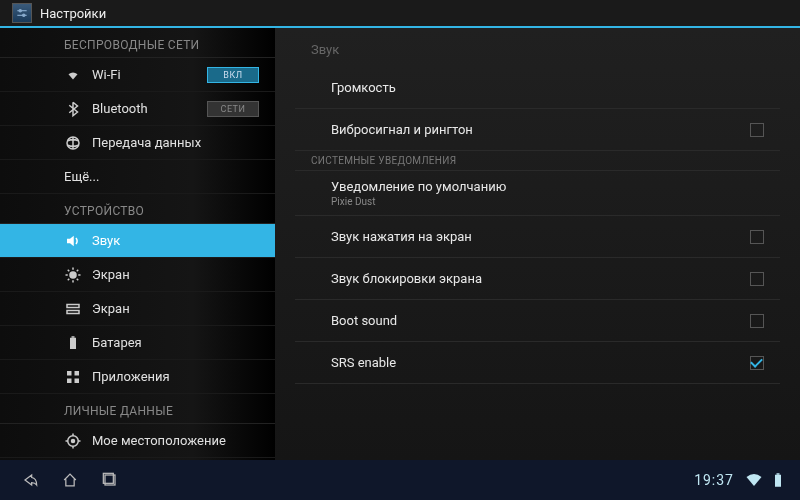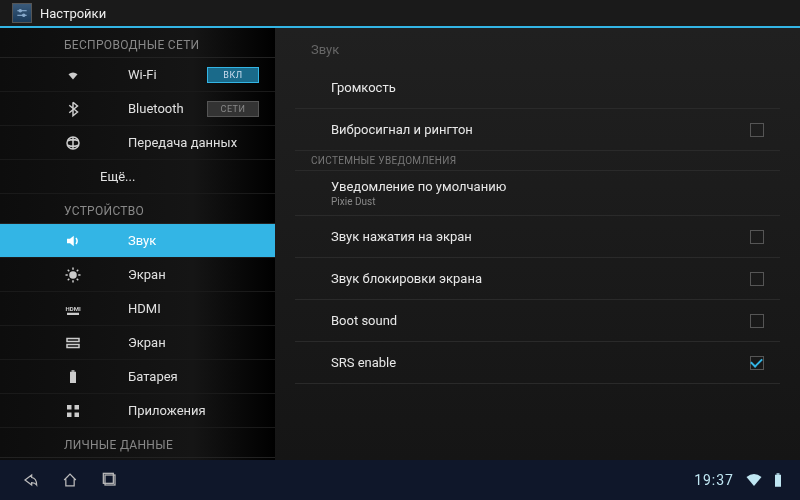--- a/index.html
+++ b/index.html
@@ -5,21 +5,21 @@
 *{margin:0;padding:0;box-sizing:border-box;font-family:Roboto,Arial,sans-serif;-webkit-font-smoothing:antialiased}
 body{background:#000;width:800px;height:500px;overflow:hidden;color:#fff;position:relative}
 .titlebar{height:28px;display:flex;align-items:center;padding:0 12px;border-bottom:2px solid #33b5e5;background:#1a1a1a}
 .titlebar .appicon{width:20px;height:20px;background:linear-gradient(#3a5a7a,#1a3a5a);border:1px solid #555;margin-right:8px;display:flex;align-items:center;justify-content:center}
 .titlebar .appicon svg{width:14px;height:14px}
 .titlebar .title{font-size:13px;color:#eee}
 .main{display:flex;height:432px}
 .sidebar{width:275px;background:linear-gradient(90deg,#0d0d0d 0%,#151515 70%,#000 100%);overflow-y:auto;scrollbar-width:thin;scrollbar-color:#444 transparent}
 .sidebar::-webkit-scrollbar{width:4px}.sidebar::-webkit-scrollbar-thumb{background:#444}
 .section-hdr{font-size:12px;color:#888;text-transform:uppercase;padding:10px 0 5px 64px;border-bottom:1px solid #222;letter-spacing:.3px}
-.sb-item{display:flex;align-items:center;height:34px;padding-left:100px;border-bottom:1px solid #1a1a1a;position:relative;cursor:pointer}
+.sb-item{display:flex;align-items:center;height:34px;padding-left:64px;border-bottom:1px solid #1a1a1a;position:relative;cursor:pointer}
 .sb-item.selected{background:#33b5e5}
 .sb-item .icon{position:absolute;left:64px;width:18px;height:18px;display:flex;align-items:center;justify-content:center;color:#ccc}
 .sb-item.selected .icon{color:#fff}
 .sb-item .lbl{font-size:13px;color:#e0e0e0;margin-left:28px}
 .sb-item.selected .lbl{color:#fff}
 .sb-item.noicon .lbl{margin-left:0}
 .toggle{position:absolute;right:16px;width:52px;height:16px;font-size:9px;display:flex;align-items:center;justify-content:center;letter-spacing:.5px}
 .toggle.on{background:#1a6a8a;border:1px solid #33b5e5;color:#cde}
 .toggle.off{background:#333;border:1px solid #555;color:#888}
 .content{flex:1;background:#1a1a1a;background:linear-gradient(180deg,#202020,#151515);overflow-y:auto;padding:0 20px}
@@ -107,29 +107,20 @@
             <line x1="5" y1="5" x2="7" y2="7"></line>
             <line x1="17" y1="17" x2="19" y2="19"></line>
             <line x1="5" y1="19" x2="7" y2="17"></line>
             <line x1="17" y1="7" x2="19" y2="5"></line>
           </svg>
         </span>
         <span class="lbl">Экран</span>
       </div>
       <div class="sb-item">
         <span class="icon">
-          <svg viewBox="0 0 24 24" fill="currentColor">
-            <text x="2" y="15" font-size="8" font-weight="bold" fill="currentColor">HDMI</text>
-            <rect x="4" y="17" width="16" height="3"></rect>
-          </svg>
-        </span>
-        <span class="lbl">HDMI</span>
-      </div>
-      <div class="sb-item">
-        <span class="icon">
           <svg viewBox="0 0 24 24" fill="none" stroke="currentColor" stroke-width="2">
             <rect x="4" y="6" width="16" height="4"></rect>
             <rect x="4" y="14" width="16" height="4"></rect>
           </svg>
         </span>
         <span class="lbl">Экран</span>
       </div>
       <div class="sb-item">
         <span class="icon">
           <svg viewBox="0 0 24 24" fill="currentColor">

